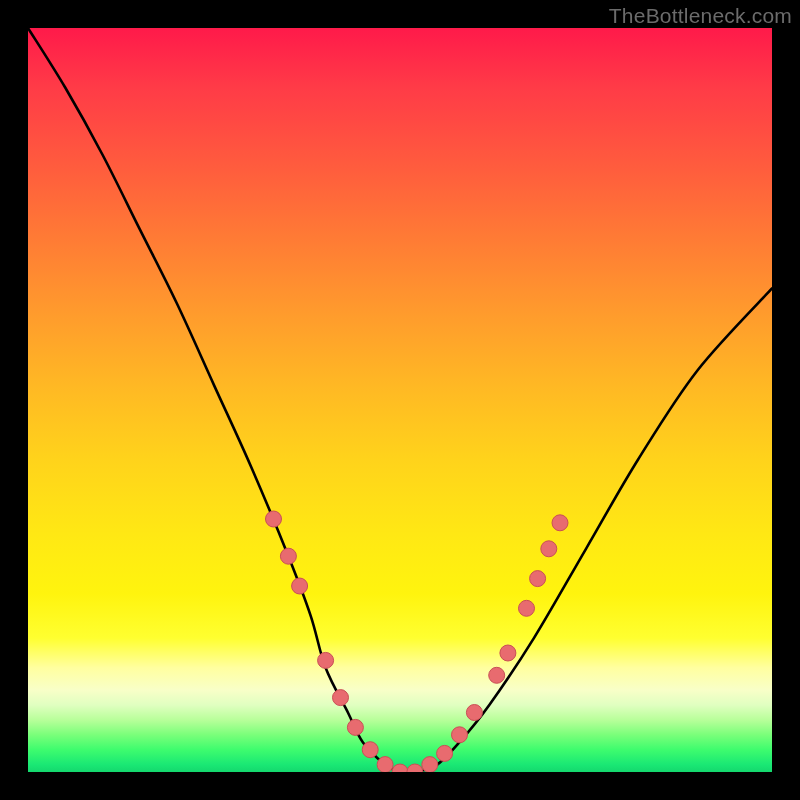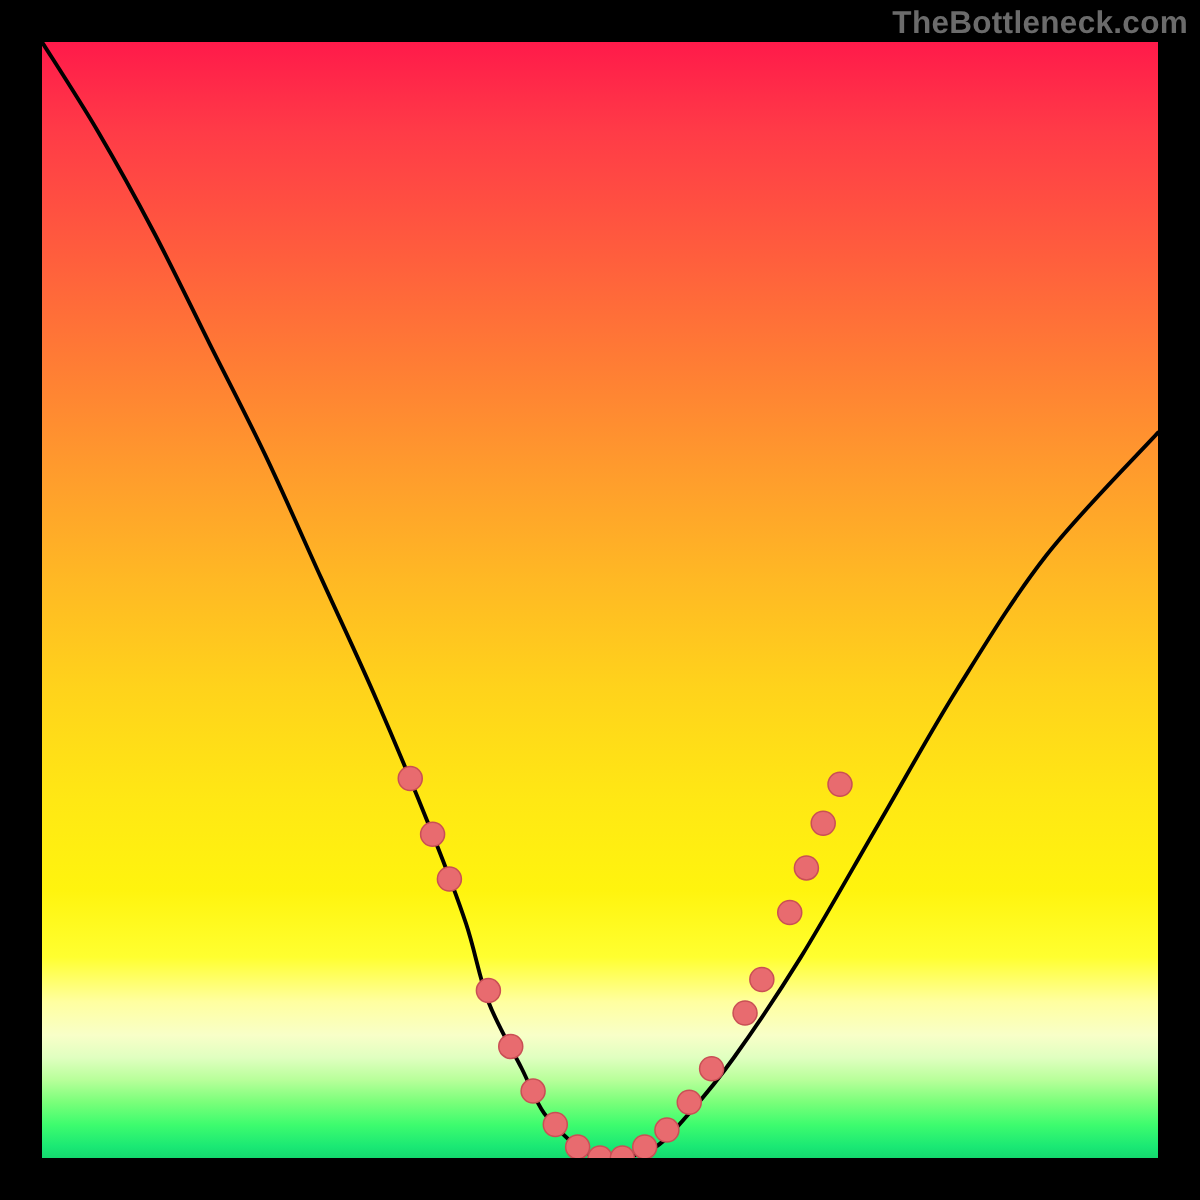--- a/index.html
+++ b/index.html
@@ -53,21 +53,21 @@
     width: 744px;
     height: 744px;
     pointer-events: none;
   }
   .watermark {
     position: absolute;
     top: 4px;
     right: 8px;
     color: #6b6b6b;
     font-size: 21px;
-    font-weight: 700;
+    font-weight: 400;
     letter-spacing: 0.2px;
     user-select: none;
   }
 </style>
 </head>
 <body>
 
 <div class="frame">
   <div class="plot-area">
     <svg class="curve-svg" viewBox="0 0 744 744" preserveAspectRatio="none">

